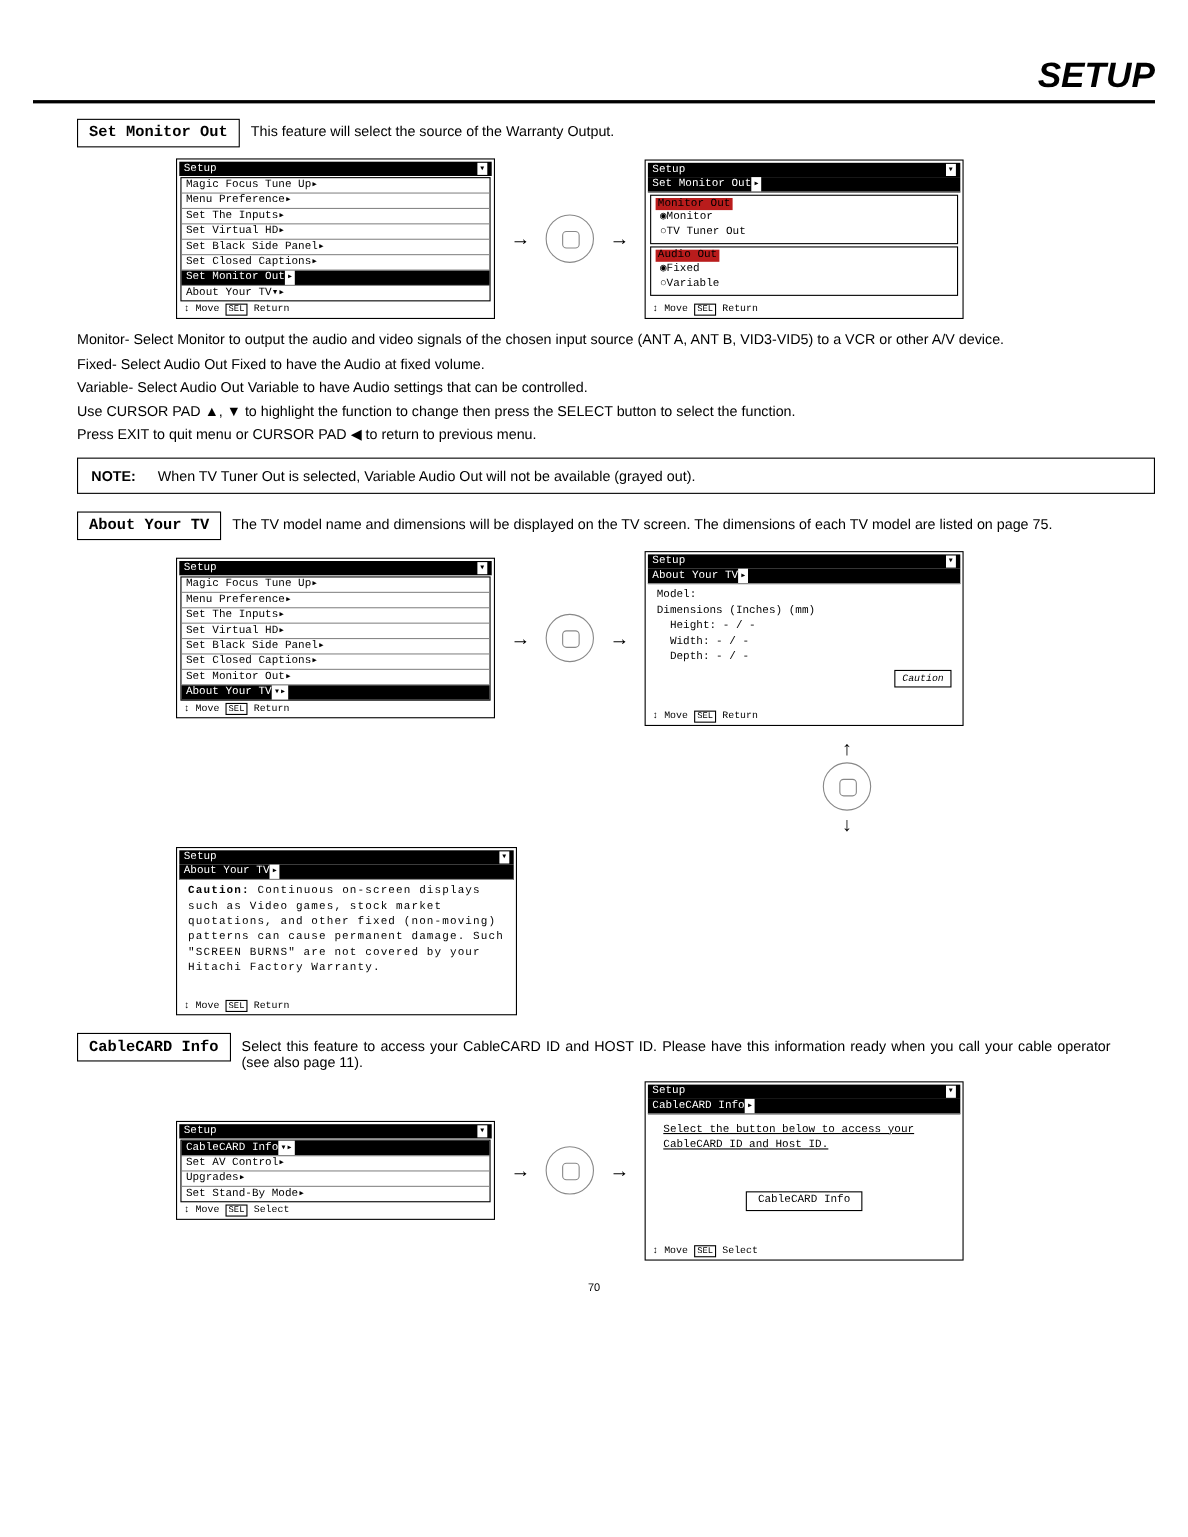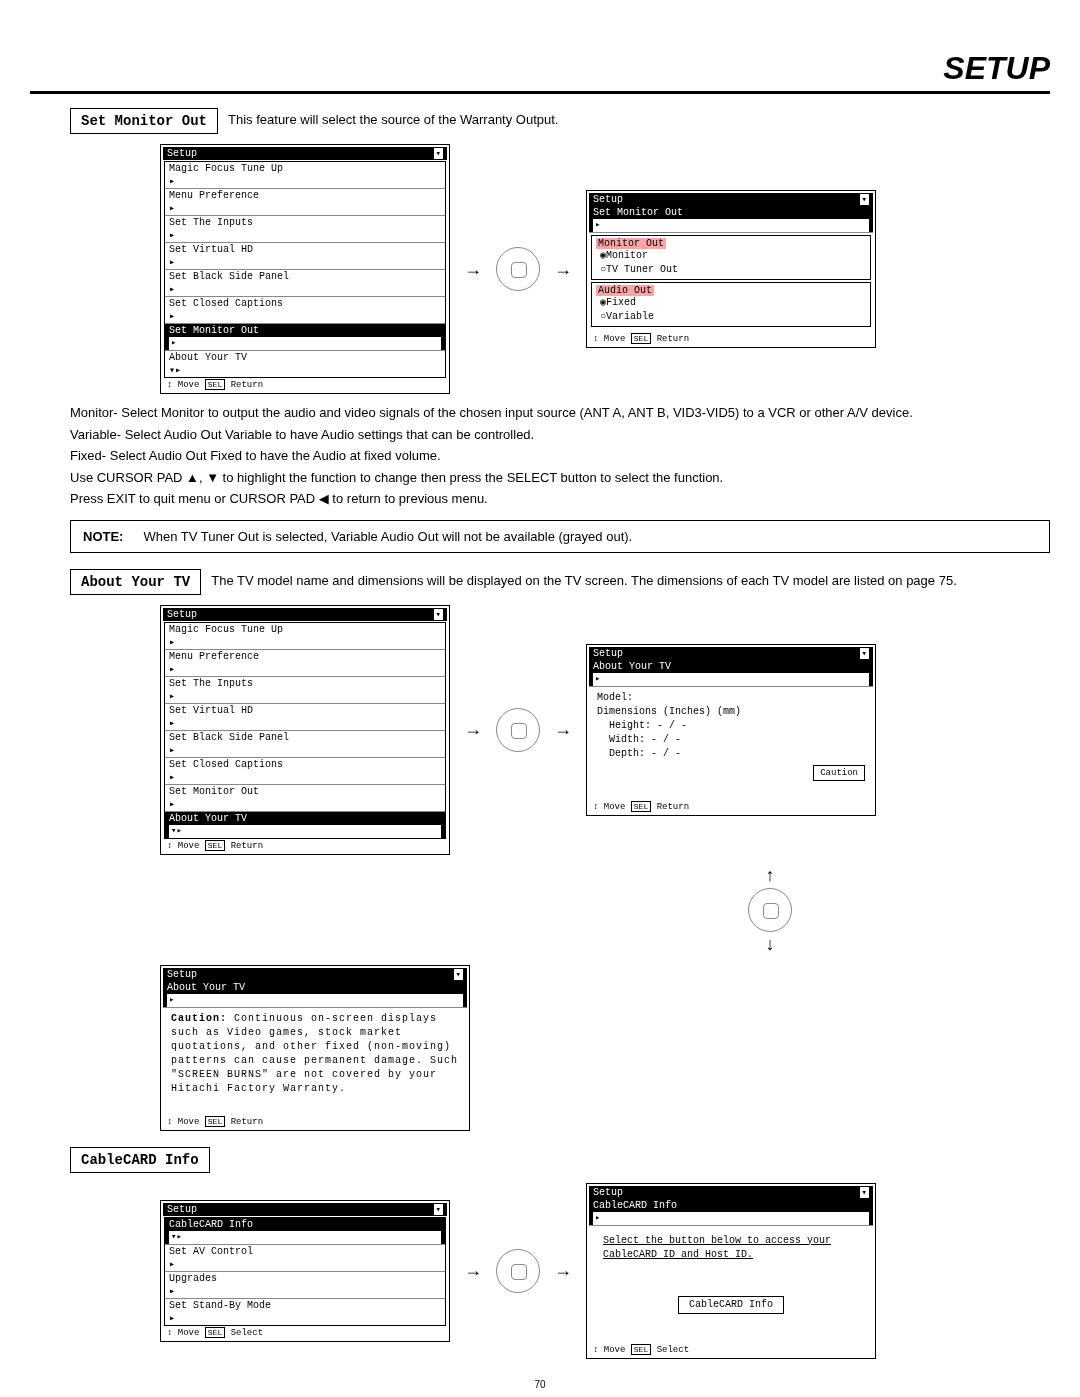--- a/index.html
+++ b/index.html
@@ -64,55 +64,55 @@
     display: flex;
     justify-content: space-between;
   }
   .osd-title .arrow { background: #fff; color: #000; padding: 0 2px; font-size: 9px; }
   .osd-list { border: 1px solid #000; margin: 1px; }
   .osd-item {
     border-bottom: 1px solid #888;
     padding: 0 4px;
     display: flex;
     line-height: 13px;
-    flex-direction: column;
   }
   .osd-item:last-child { border-bottom: none; }
   .osd-item.hl { background: #000; color: #fff; }
   .osd-item.hl .arrow { background: #fff; color: #000; padding: 0 2px; font-size: 9px; }
   .osd-footer {
     padding: 1px 4px;
     font-size: 9px;
   }
   .osd-footer .sel { border: 1px solid #000; padding: 0 2px; font-size: 8px; }
   .osd-sub {
     border: 1px solid #000;
     margin: 2px;
     padding: 2px 4px;
   }
   .osd-sub-title {
     margin-top: -9px;
-    background: #fca5a5;
+    background: #b91c1c;
     display: inline-block;
     padding: 0 2px;
     font-size: 10px;
   }
   .osd-radio { padding: 0 4px; line-height: 14px; }
   .osd-content {
     padding: 4px 8px 20px 8px;
     line-height: 14px;
     min-height: 60px;
   }
   .osd-caution-btn {
     border: 1px solid #000;
     display: inline-block;
     padding: 0 6px;
     float: right;
     font-size: 9px;
     margin-top: 4px;
+    font-style: italic;
   }
   .remote-btn {
     width: 44px;
     height: 44px;
     border: 1px solid #888;
     border-radius: 50%;
     position: relative;
     flex-shrink: 0;
   }
   .remote-btn::before {
@@ -232,22 +232,22 @@
         <div class="osd-sub-title">Audio Out</div>
         <div class="osd-radio">◉Fixed</div>
         <div class="osd-radio">○Variable</div>
       </div>
       <div style="height:4px"></div>
       <div class="osd-footer"><span>↕ Move</span> <span class="sel">SEL</span> <span>Return</span></div>
     </div>
   </div>
 
   <div class="para">Monitor- Select Monitor to output the audio and video signals of the chosen input source (ANT A, ANT B, VID3-VID5) to a VCR or other A/V device.</div>
+  <div class="para">Fixed-  Select Audio Out Fixed to have the Audio at fixed volume.</div>
   <div class="para">Variable- Select Audio Out Variable to have Audio settings that can be controlled.</div>
-  <div class="para">Fixed-  Select Audio Out Fixed to have the Audio at fixed volume.</div>
   <div class="para">Use CURSOR PAD ▲, ▼ to highlight the function to change then press the SELECT button to select the function.</div>
   <div class="para">Press EXIT to quit menu or CURSOR PAD ◀ to return to previous menu.</div>
 
   <div class="note-box">
     <b>NOTE:</b><span>When TV Tuner Out is selected, Variable Audio Out will not be available (grayed out).</span>
   </div>
 
   <div class="row">
     <span class="label-box">About Your TV</span>
     <span class="label-desc">The TV model name and dimensions will be displayed on the TV screen.  The dimensions of each TV model are listed on page 75.</span>
@@ -341,20 +341,21 @@
         </div>
       <div class="osd-content" style="letter-spacing:1px;">
         <b>Caution:</b> <span>Continuous on-screen displays such as Video games, stock market quotations, and other fixed (non-moving) patterns can cause permanent damage. Such "SCREEN BURNS" are not covered by your Hitachi Factory Warranty.</span>
       </div>
       <div class="osd-footer"><span>↕ Move</span> <span class="sel">SEL</span> <span>Return</span></div>
     </div>
   </div>
 
   <div class="row" style="margin-top:16px;">
     <span class="label-box">CableCARD Info</span>
+    <span class="label-desc" style="text-align:justify;">Select this feature to access your CableCARD ID and HOST ID.  Please have this information ready when you call your cable operator (see also page 11).</span>
   </div>
 
   <div class="diagram-row" style="margin-left:90px;">
     <div class="osd-box">
       <div class="osd-title">
           <span>Setup</span>
           <span class="arrow">▾</span>
         </div>
       <div class="osd-list">
         <div class="osd-item hl">

